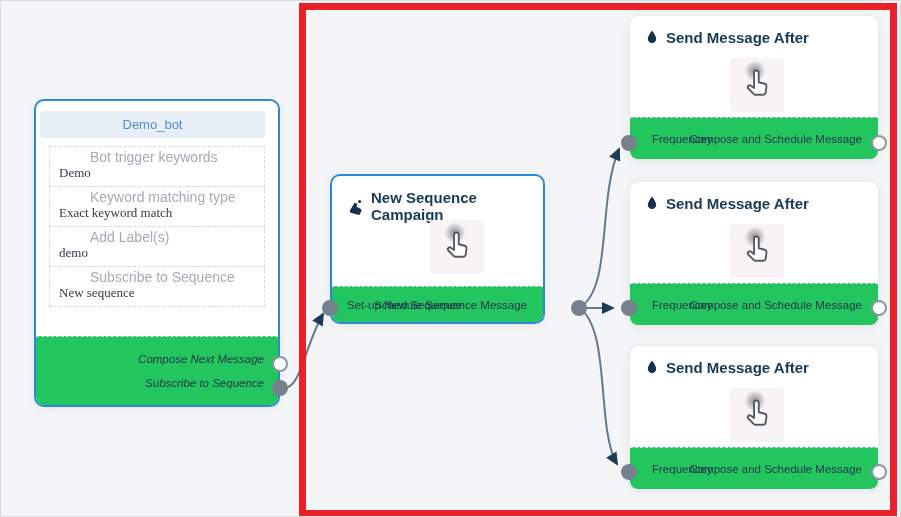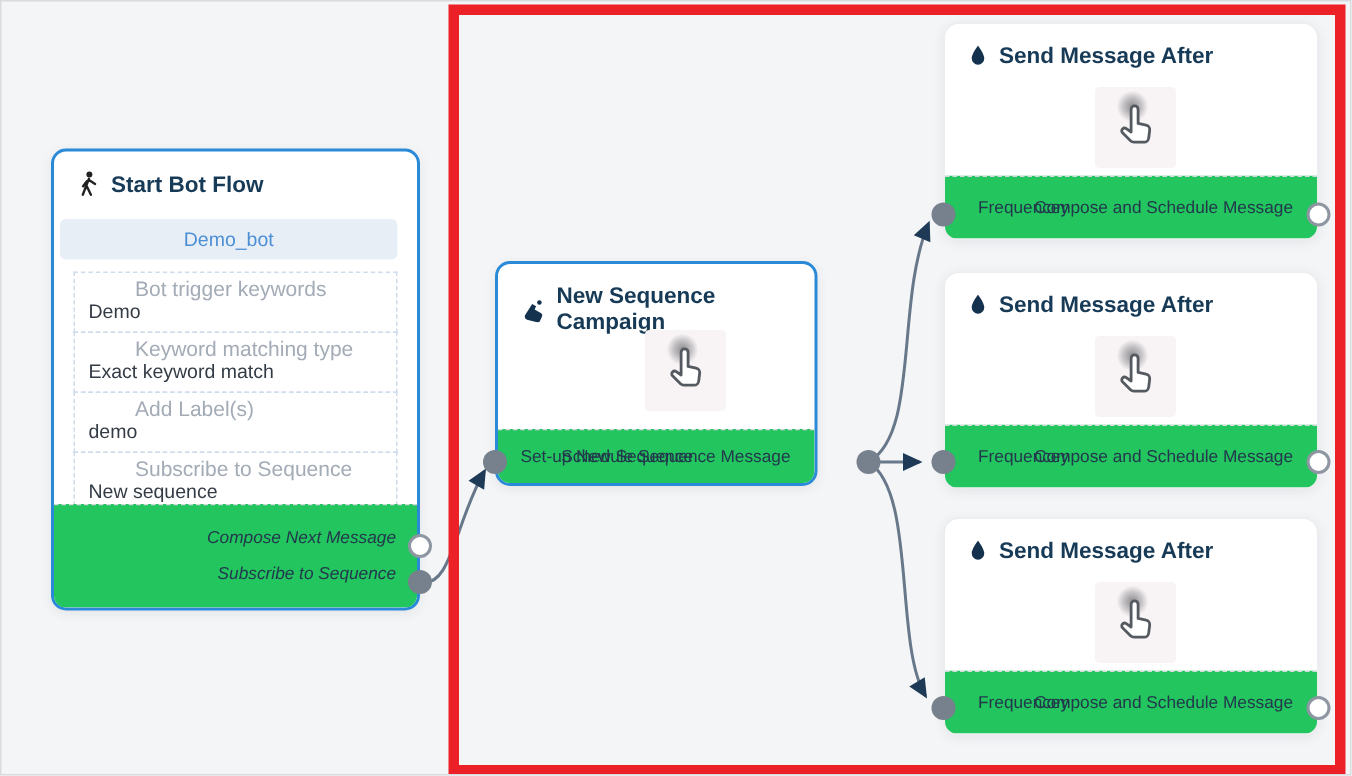--- a/index.html
+++ b/index.html
@@ -29,21 +29,21 @@
   
   .bot-btn{
     margin:10px 13px 9px 4px;height:27px;line-height:27px;text-align:center;
     background:#e8eef6;border-radius:4px;color:#4b8fd5;font-size:13px;
   }
   .field{
     margin:-1px 13px 0 13px;border:1px dashed #cfdceb;
     padding:4px 9px 5px 9px;
   }
   .field .f-label{font-size:14px;color:#a3abb6;line-height:13px;padding-left:31px;}
-  .field .f-value{font-size:13px;color:#333b45;line-height:17px;}
+  .field .f-value{font-size:13px;color:#333b45;line-height:17px;font-family:Liberation Serif, serif;}
   .out-row{
     text-align:right;padding-right:14px;font-size:11.5px;color:#23384d;
     line-height:24px;white-space:nowrap;font-style:italic;
   }
   
   .flabel{
     position:absolute;top:0;bottom:0;display:flex;align-items:center;
     font-size:11.5px;color:#23384d;white-space:nowrap;
   }
   .flabel.left{left:15px;}
@@ -83,27 +83,20 @@
         <path d="M1,2 L14,8 L1,14 Z" fill="#1e3a56"></path>
       </marker>
     </defs>
     <path d="M279,387 C300,392 302,348 322,313" fill="none" stroke="#67788a" stroke-width="2" marker-end="url(#arrow)"></path>
     <path d="M578,307 C612,288 596,200 618,148" fill="none" stroke="#67788a" stroke-width="2" marker-end="url(#arrow)"></path>
     <path d="M578,307 L612,307" fill="none" stroke="#67788a" stroke-width="2" marker-end="url(#arrow)"></path>
     <path d="M578,307 C610,327 595,428 616,463" fill="none" stroke="#67788a" stroke-width="2" marker-end="url(#arrow)"></path>
   </svg>
 
   <div class="node blue" style="left:33px;top:98px;width:246px;height:308px;">
-    <div class="node-header">
-      <svg width="16" height="18" viewBox="0 0 16 18">
-        <circle cx="8.6" cy="2.4" r="2" fill="#222"></circle>
-        <path d="M8.3 5.2 L6.6 9.6 L4.2 15.8 M6.6 9.6 L9.6 15.8 M6.9 6.8 L4.4 10.2 M8.6 6.2 L12.4 8.6" stroke="#222" stroke-width="1.6" fill="none" stroke-linecap="round"></path>
-      </svg>
-      <span>Start Bot Flow</span>
-    </div>
     <div class="bot-btn">Demo_bot</div>
 
     <div class="field">
       <div class="f-label">Bot trigger keywords</div>
       <div class="f-value">Demo</div>
     </div>
     <div class="field">
       <div class="f-label">Keyword matching type</div>
       <div class="f-value">Exact keyword match</div>
     </div>

